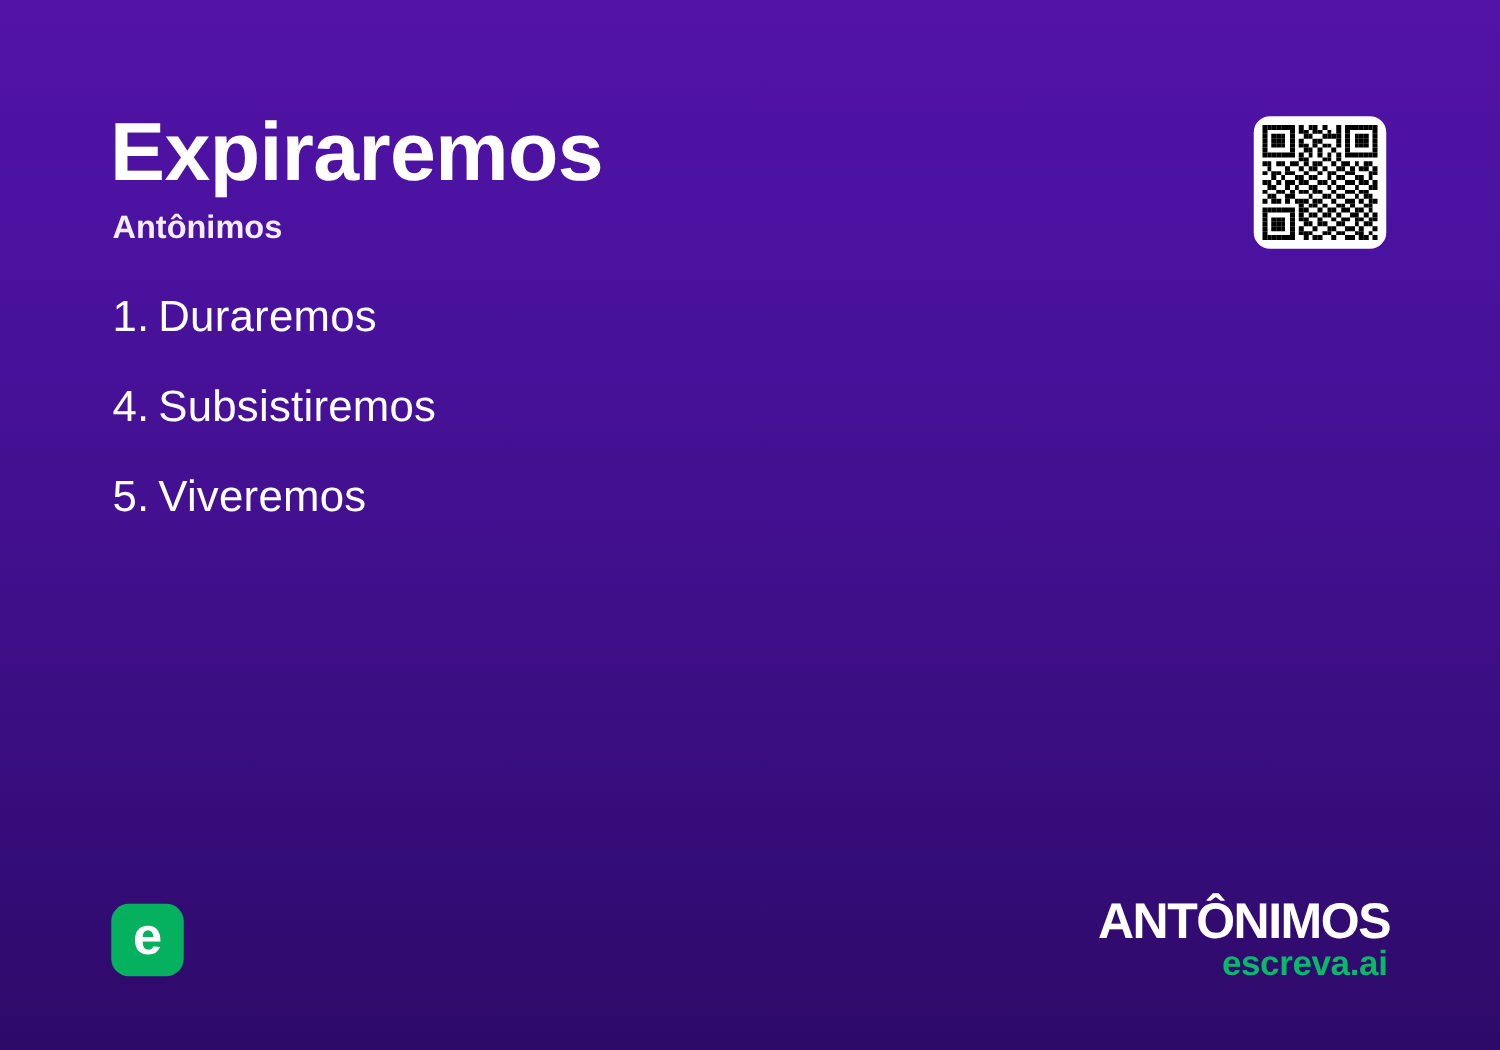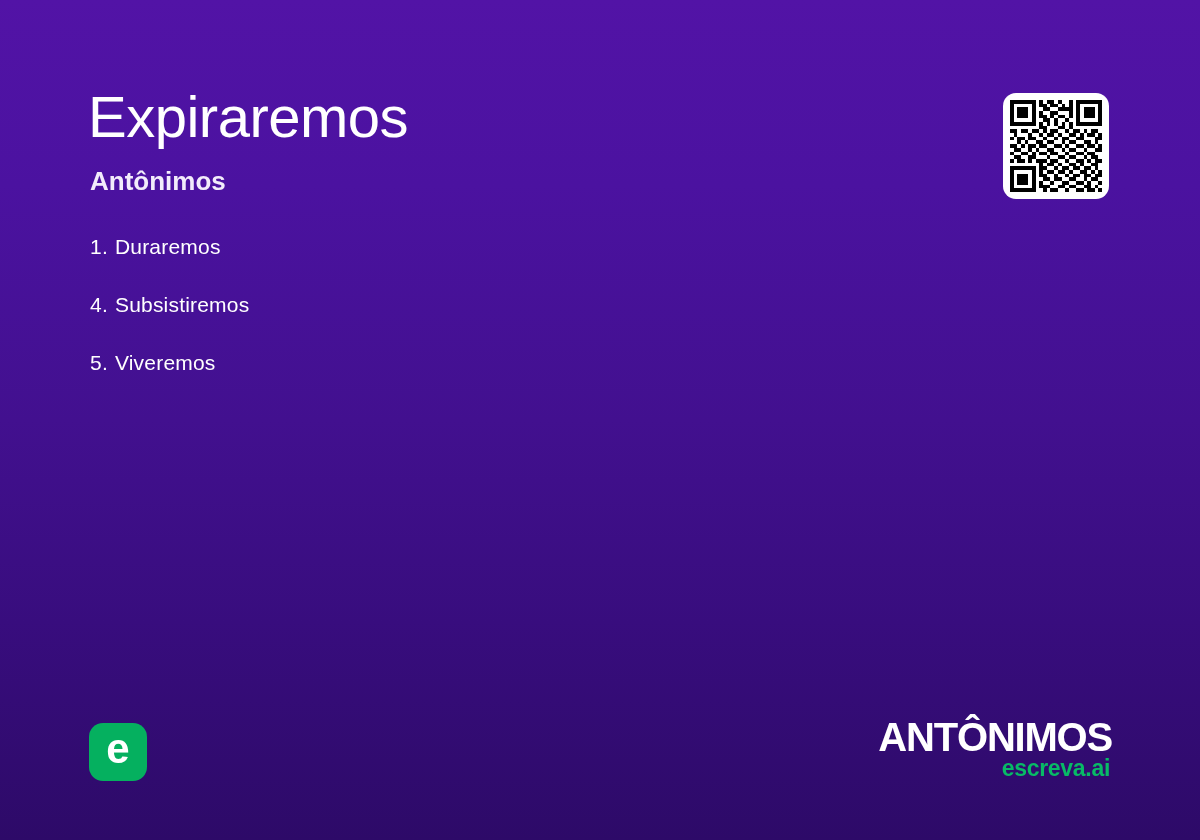--- a/index.html
+++ b/index.html
@@ -16,23 +16,23 @@
     font-family: "Liberation Sans", sans-serif;
     -webkit-font-smoothing: antialiased;
   }
 
   
   .headline {
     position: absolute;
     left: 88px;
     top: 88px;
     margin: 0;
-    font-size: 58px;
+    font-size: 66px;
     line-height: 1.0;
-    font-weight: 400;
+    font-weight: 700;
     letter-spacing: -0.5px;
     color: #FFFFFF;
     white-space: nowrap;
   }
   .subheadline {
     position: absolute;
     left: 90px;
     top: 168px;
     margin: 0;
     font-size: 26px;
@@ -68,21 +68,21 @@
   
   .answers {
     position: absolute;
     left: 90px;
     top: 236px;
     margin: 0;
     padding: 0;
     list-style: none;
   }
   .answers li {
-    font-size: 21px;
+    font-size: 35px;
     line-height: 1.0;
     font-weight: 400;
     color: #FFFFFF;
     margin-bottom: 37px;
     white-space: nowrap;
     letter-spacing: 0.2px;
   }
   .answers li:last-child { margin-bottom: 0; }
   .answers .num { margin-right: 7px; }
 
@@ -119,21 +119,21 @@
   .wordmark .wm-main {
     display: block;
     font-size: 40px;
     line-height: 0.96;
     font-weight: 700;
     color: #FFFFFF;
     letter-spacing: -1.2px;
   }
   .wordmark .wm-sub {
     display: block;
-    font-size: 23px;
+    font-size: 28px;
     line-height: 1.0;
     font-weight: 700;
     color: #08BA66;
     letter-spacing: -0.3px;
     margin-top: 1px;
     margin-right: 2px;
     text-align: right;
   }
 </style>
 </head>

